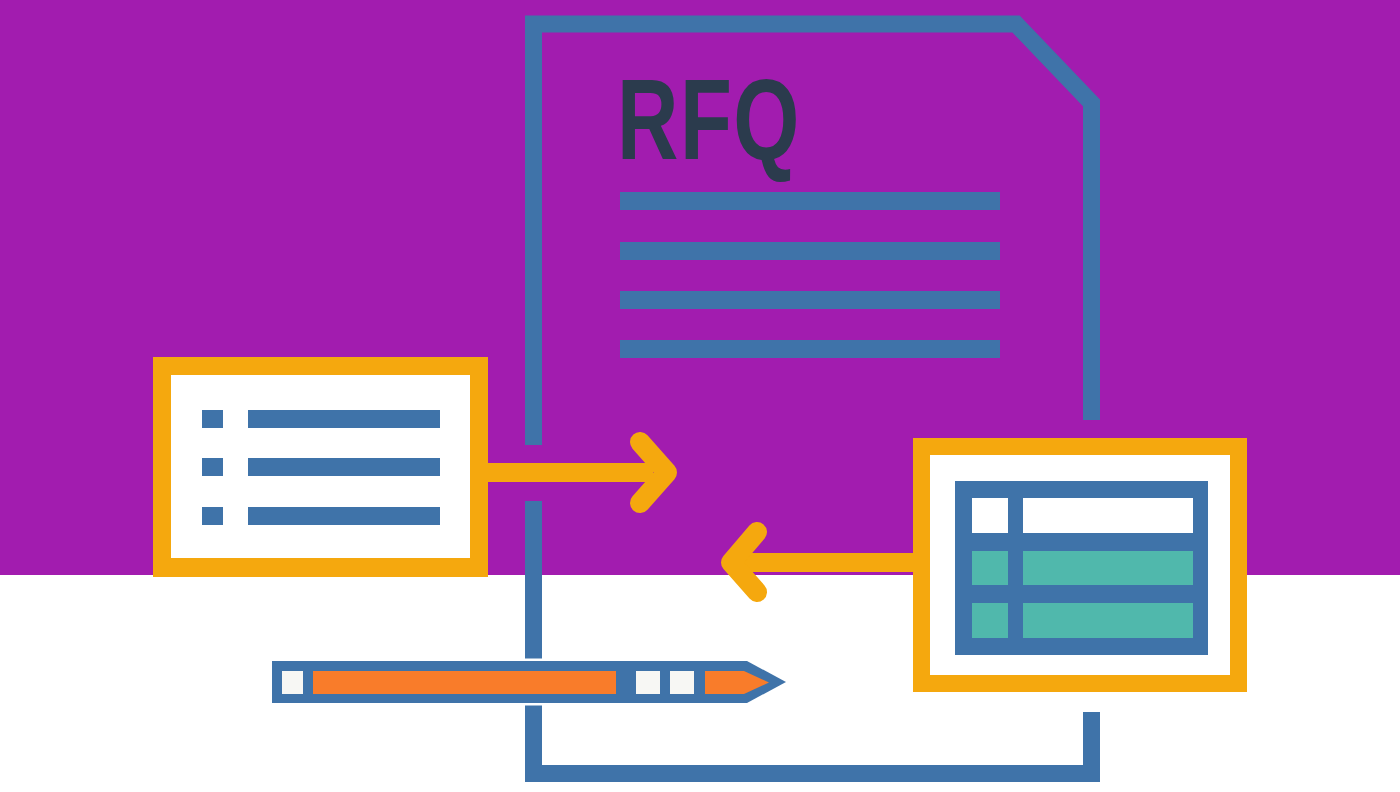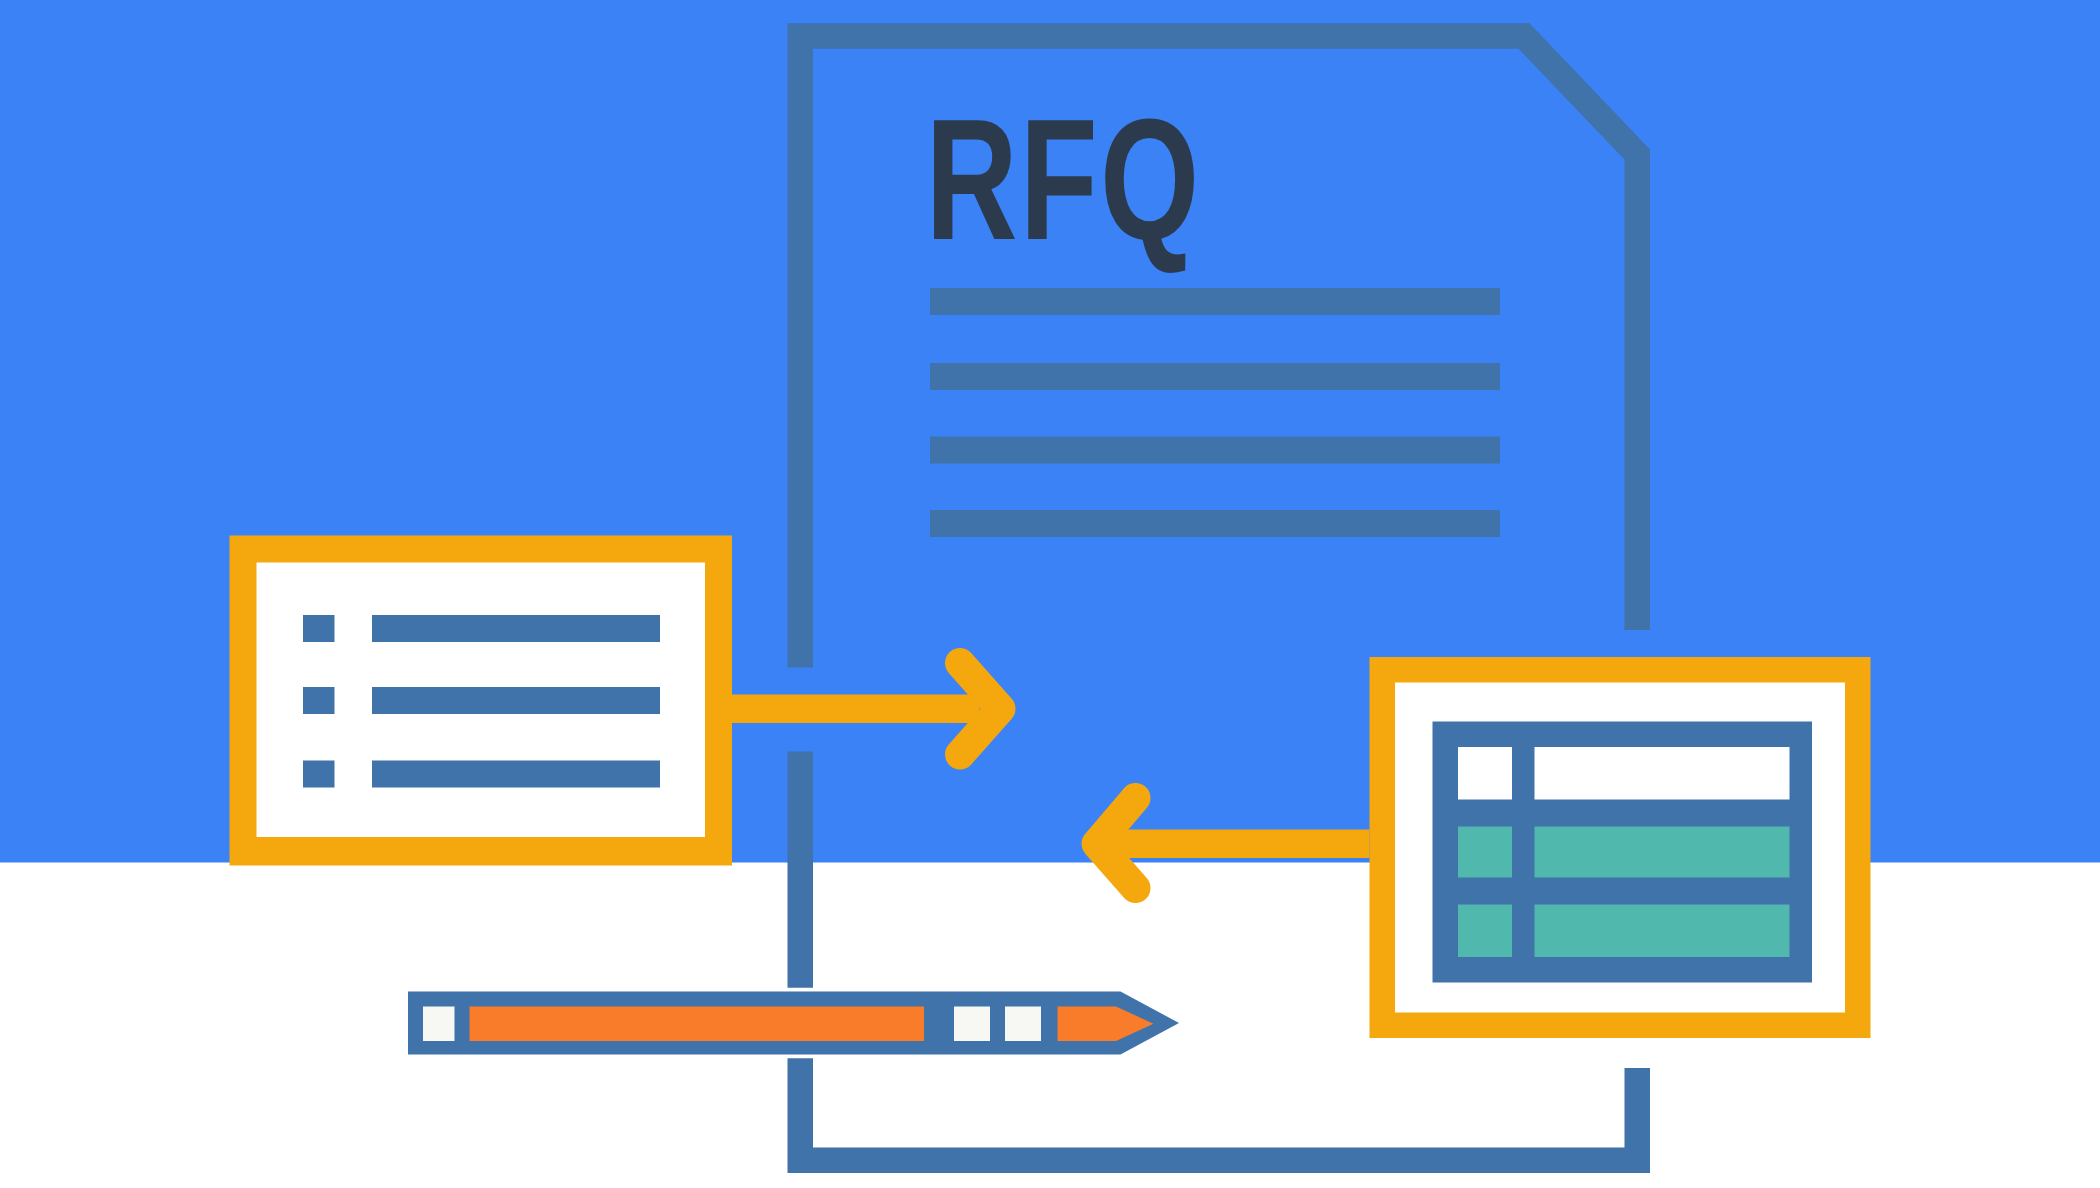--- a/index.html
+++ b/index.html
@@ -8,21 +8,21 @@
     width: 1400px;
     height: 792px;
     background: #ffffff;
     overflow: hidden;
     font-family: "Liberation Sans", sans-serif;
   }
   .stage {
     position: relative;
     width: 1400px;
     height: 575px;
-    background: #3b82f6;
+    background: #a21caf;
   }
   svg { display: block; }
 
   
   .f-blue     { fill: var(--blue, #3F73A9); }
   .f-amber    { fill: var(--amber, #F5A80E); }
   .f-white    { fill: var(--paper_white, #FFFFFF); }
   .f-teal     { fill: var(--teal, #50B8AC); }
   .f-offwhite { fill: var(--pencil_accent_white, #F7F7F4); }
   .f-orange   { fill: var(--pencil_orange, #F97C2A); }

